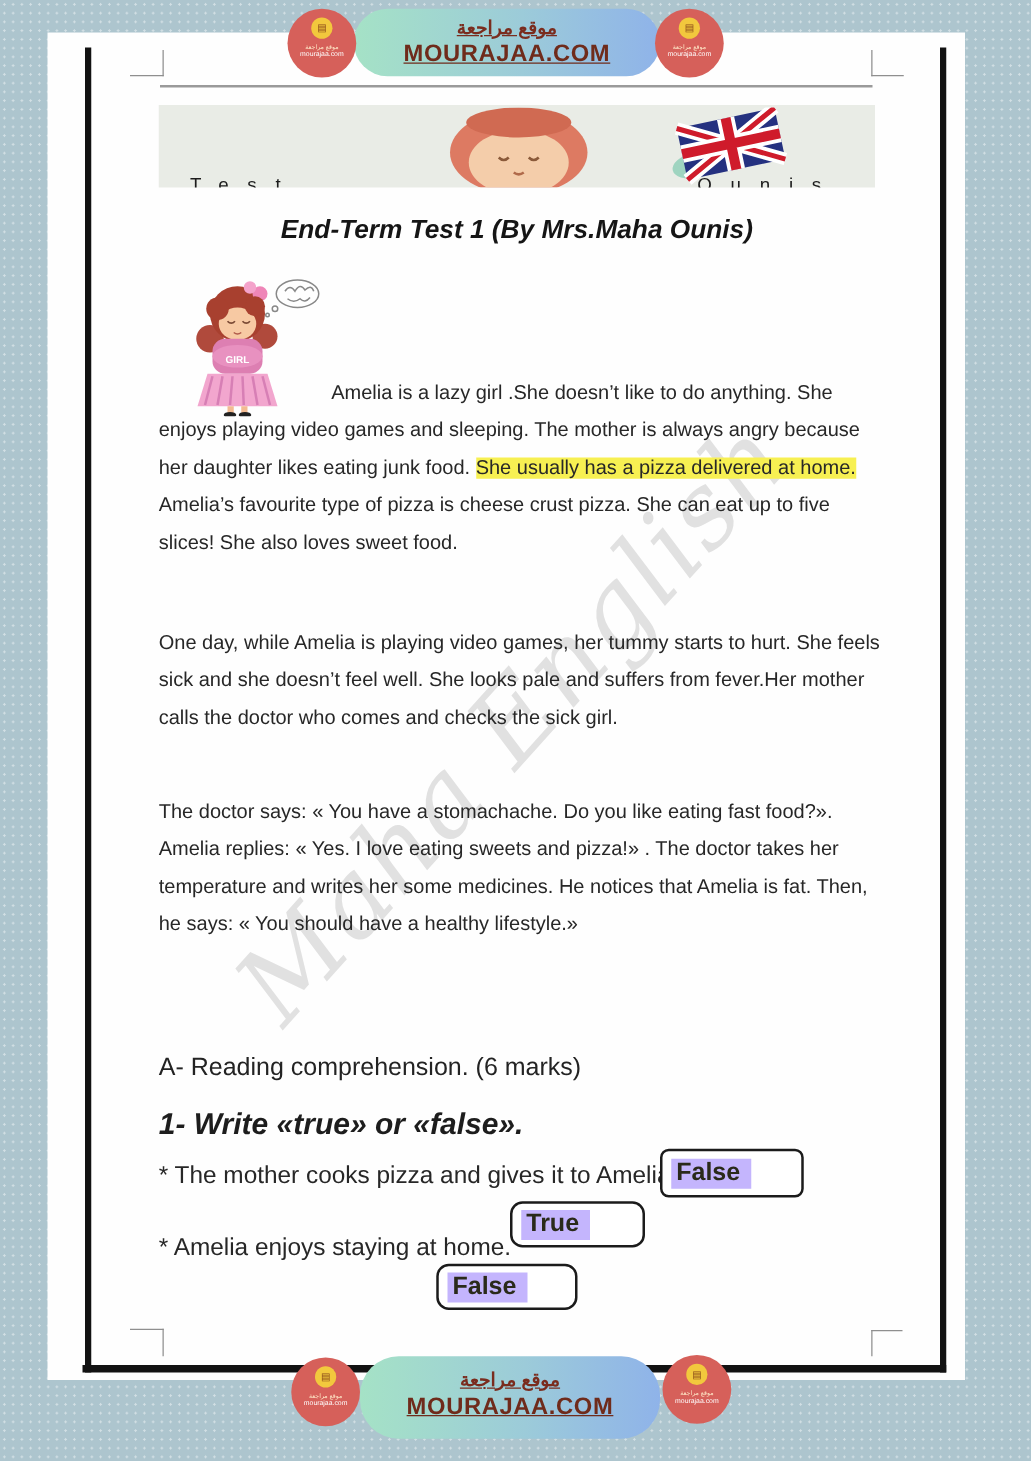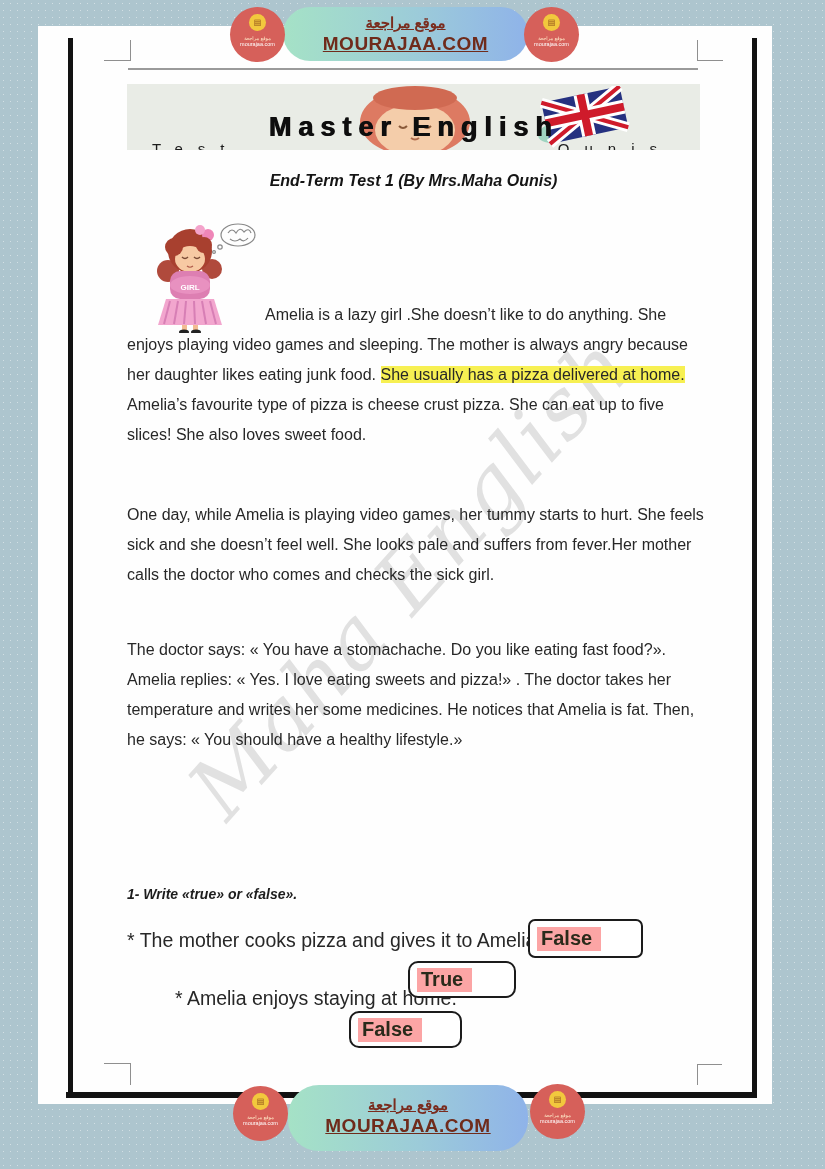--- a/index.html
+++ b/index.html
@@ -46,48 +46,48 @@
   
   .masthead{position:absolute;left:127px;top:84px;width:573px;height:66px;background:#e9ece6;z-index:2;overflow:hidden;}
   .masthead-head{position:absolute;left:228px;top:2px;}
   .masthead-flag{position:absolute;left:408px;top:2px;}
   .masthead-line1{position:absolute;left:0;top:28px;width:100%;text-align:center;
     font-size:27px;font-weight:bold;color:#0e0e0e;letter-spacing:7px;text-shadow:1px 0 0 #0e0e0e;}
   .masthead-line2{position:absolute;left:25px;top:56px;width:520px;display:flex;justify-content:space-between;
     font-size:15px;color:#1c1c1c;letter-spacing:15px;}
 
   .doc-title{position:absolute;left:127px;top:172px;width:573px;text-align:center;
-    font-size:16px;font-weight:bold;font-style:italic;color:#151515;z-index:2;}
+    font-size:21px;font-weight:bold;font-style:italic;color:#151515;z-index:2;}
 
   .girl{position:absolute;left:146px;top:219px;z-index:2;}
 
   .watermark{
     position:absolute;left:30px;top:528px;width:760px;text-align:center;z-index:1;
     transform:rotate(-48deg);
     font-family:"DejaVu Serif",serif;font-style:italic;
     font-size:84px;color:rgba(125,125,125,.22);letter-spacing:2px;white-space:nowrap;
   }
 
   .para{position:absolute;left:127px;width:580px;font-size:16px;line-height:30px;color:#272727;z-index:2;}
   .p1{top:300px;text-indent:138px;}
   .p2{top:500px;}
   .p3{top:635px;}
   .hl{background:#f7f052;}
 
   .sec-heading{position:absolute;left:127px;top:843px;font-size:20px;color:#232323;z-index:2;}
-  .q1{position:absolute;left:127px;top:886px;font-size:14px;font-weight:bold;font-style:italic;color:#1d1d1d;z-index:2;}
+  .q1{position:absolute;left:127px;top:886px;font-size:24px;font-weight:bold;font-style:italic;color:#1d1d1d;z-index:2;}
 
   .statement{position:absolute;left:127px;width:578px;font-size:19.5px;color:#272727;z-index:2;white-space:nowrap;overflow:hidden;}
-  .s1{top:929px;} .s2{top:987px;margin-left:48px;} .s3{top:1017px;}
+  .s1{top:929px;} .s2{top:987px;} .s3{top:1017px;}
 
   .ansbox{position:absolute;background:#ffffff;border:2px solid #1b1b1b;z-index:3;display:flex;align-items:center;}
   .b1{left:528px;top:919px;width:111px;height:35px;border-radius:7px;}
   .b2{left:408px;top:961px;width:104px;height:33px;border-radius:10px;}
   .b3{left:349px;top:1011px;width:109px;height:33px;border-radius:10px;}
-  .ans{margin-left:7px;font-size:20px;font-weight:bold;color:#2a2a1a;background:#fca5a5;padding:0 9px 1px 4px;}
+  .ans{margin-left:7px;font-size:20px;font-weight:bold;color:#2a2a1a;background:#c4b5fd;padding:0 9px 1px 4px;}
 </style>
 </head>
 <body>
 
 <div id="screen">
 
   <div class="page"></div>
   <div class="bar bar-left"></div>
   <div class="bar bar-right"></div>
   <div class="bar bar-bottom"></div>
@@ -123,21 +123,20 @@
     <svg class="masthead-flag" width="100" height="62" viewBox="0 0 100 62">
       <g transform="rotate(-12 50 30)">
         <ellipse cx="18" cy="40" rx="18" ry="10" fill="#9fd4c0"></ellipse>
         <rect x="10" y="8" width="80" height="42" fill="#253180"></rect>
         <path d="M10 8 L90 50 M90 8 L10 50" stroke="#ffffff" stroke-width="10"></path>
         <path d="M10 8 L90 50 M90 8 L10 50" stroke="#cf1b2b" stroke-width="4"></path>
         <path d="M50 8 V50 M10 29 H90" stroke="#ffffff" stroke-width="14"></path>
         <path d="M50 8 V50 M10 29 H90" stroke="#cf1b2b" stroke-width="8"></path>
       </g>
     </svg>
-    <div class="masthead-line1">Master English</div>
     <div class="masthead-line2">
       <span>Test</span>
       <span>Ounis</span>
     </div>
   </div>
 
   <div class="doc-title">End-Term Test 1 (By Mrs.Maha Ounis)</div>
 
   <svg class="girl" width="118" height="114" viewBox="0 0 118 114">
     <g stroke="#888888" fill="none" stroke-width="1.2">
@@ -173,20 +172,21 @@
     <ellipse cx="38" cy="113" rx="5" ry="2.5" fill="#222222"></ellipse>
     <ellipse cx="50" cy="113" rx="5" ry="2.5" fill="#222222"></ellipse>
   </svg>
 
   <div class="watermark">Maha English</div>
 
   <div class="para p1"><span>Amelia is a lazy girl .She doesn’t like to do anything. She enjoys playing video games and sleeping. The mother is always angry because her daughter likes eating junk food. </span><span class="hl">She usually has a pizza delivered at home.</span><span> Amelia’s favourite type of pizza is cheese crust pizza. She can eat up to five slices! She also loves sweet food.</span></div>
   <div class="para p3"> The doctor says: « You have a stomachache. Do you like eating fast food?». Amelia replies: « Yes. I love eating sweets and pizza!» . The doctor takes her temperature and writes her some medicines. He notices that Amelia is fat. Then, he says: « You should have a healthy lifestyle.»</div>
   <div class="para p2">One day, while Amelia is playing video games, her tummy starts to hurt. She feels sick and she doesn’t feel well. She looks pale and suffers from fever.Her mother calls the doctor who comes and checks the sick girl.</div>
 
+  <div class="sec-heading">A- Reading comprehension. (6 marks)</div>
   <div class="q1">1- Write «true» or «false».</div>
 
   <div class="statement s1">* The mother cooks pizza and gives it to Amelia.</div>
   <div class="statement s2">* Amelia enjoys staying at home.</div>
 
   <div class="ansbox b1">
     <span class="ans">False</span>
   </div>
   <div class="ansbox b2">
     <span class="ans">True</span>

